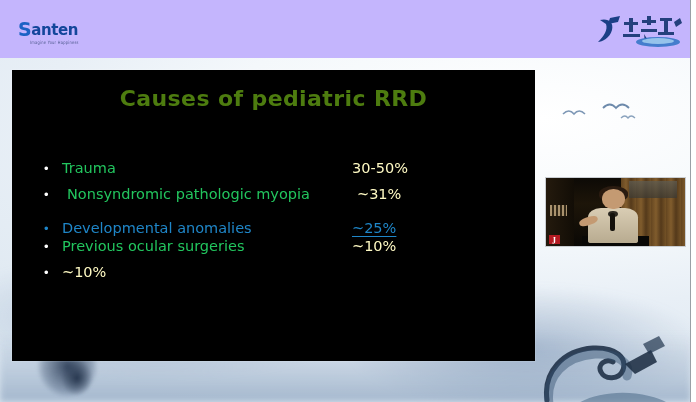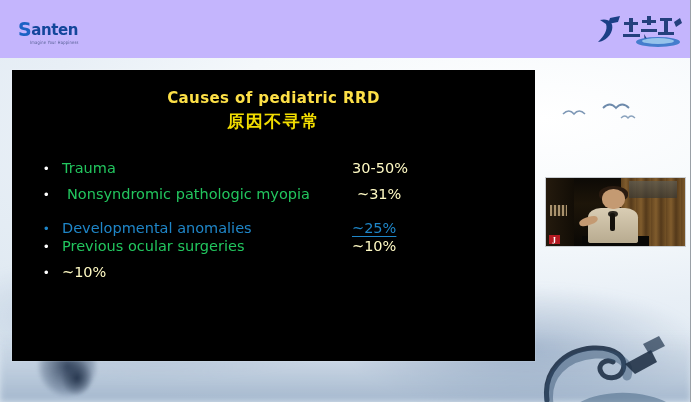--- a/index.html
+++ b/index.html
@@ -153,24 +153,24 @@
     overflow: hidden;
   }
   #slide-title-block {
     position: absolute;
     left: 0; top: 17px;
     width: 100%;
     text-align: center;
   }
   #slide-title {
     font-family: "DejaVu Sans", sans-serif;
-    font-size: 15px;
+    font-size: 22px;
     font-weight: 600;
     letter-spacing: 0.4px;
-    color: #fde047;
+    color: #4d7c0f;
     line-height: 23px;
     white-space: nowrap;
   }
   #slide-subtitle {
     margin-top: 1px;
     font-family: "DejaVu Sans", sans-serif;
     font-size: 17px;
     font-weight: 700;
     letter-spacing: 1.5px;
     color: #f2dd00;
@@ -378,21 +378,20 @@
         </g>
         <ellipse cx="62" cy="30" rx="22" ry="5" fill="#2f73c4" opacity="0.85"></ellipse>
         <ellipse cx="62" cy="29" rx="16" ry="3" fill="#9ecbee" opacity="0.9"></ellipse>
       </svg>
     </div>
   </div>
 
   <div id="slide">
     <div id="slide-title-block">
       <div id="slide-title">Causes of pediatric RRD</div>
-      <div id="slide-subtitle">原因不寻常</div>
     </div>
 
     <div id="bullet-list">
 
       <div class="bullet-row">
         <span class="bullet-dot">•</span>
         <span class="bullet-label">Trauma</span>
         <span class="bullet-value">30-50%</span>
       </div>
 

